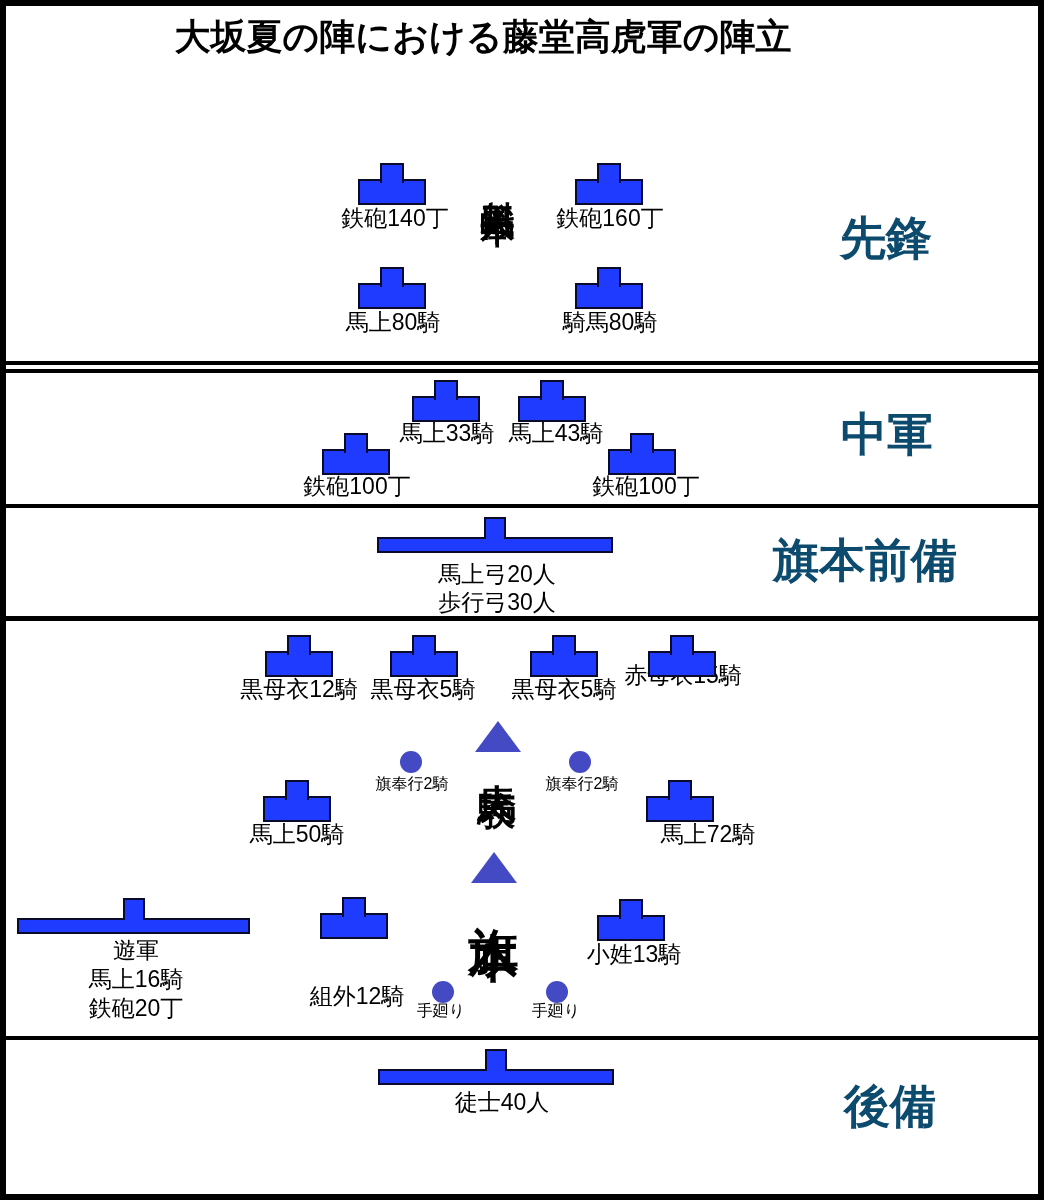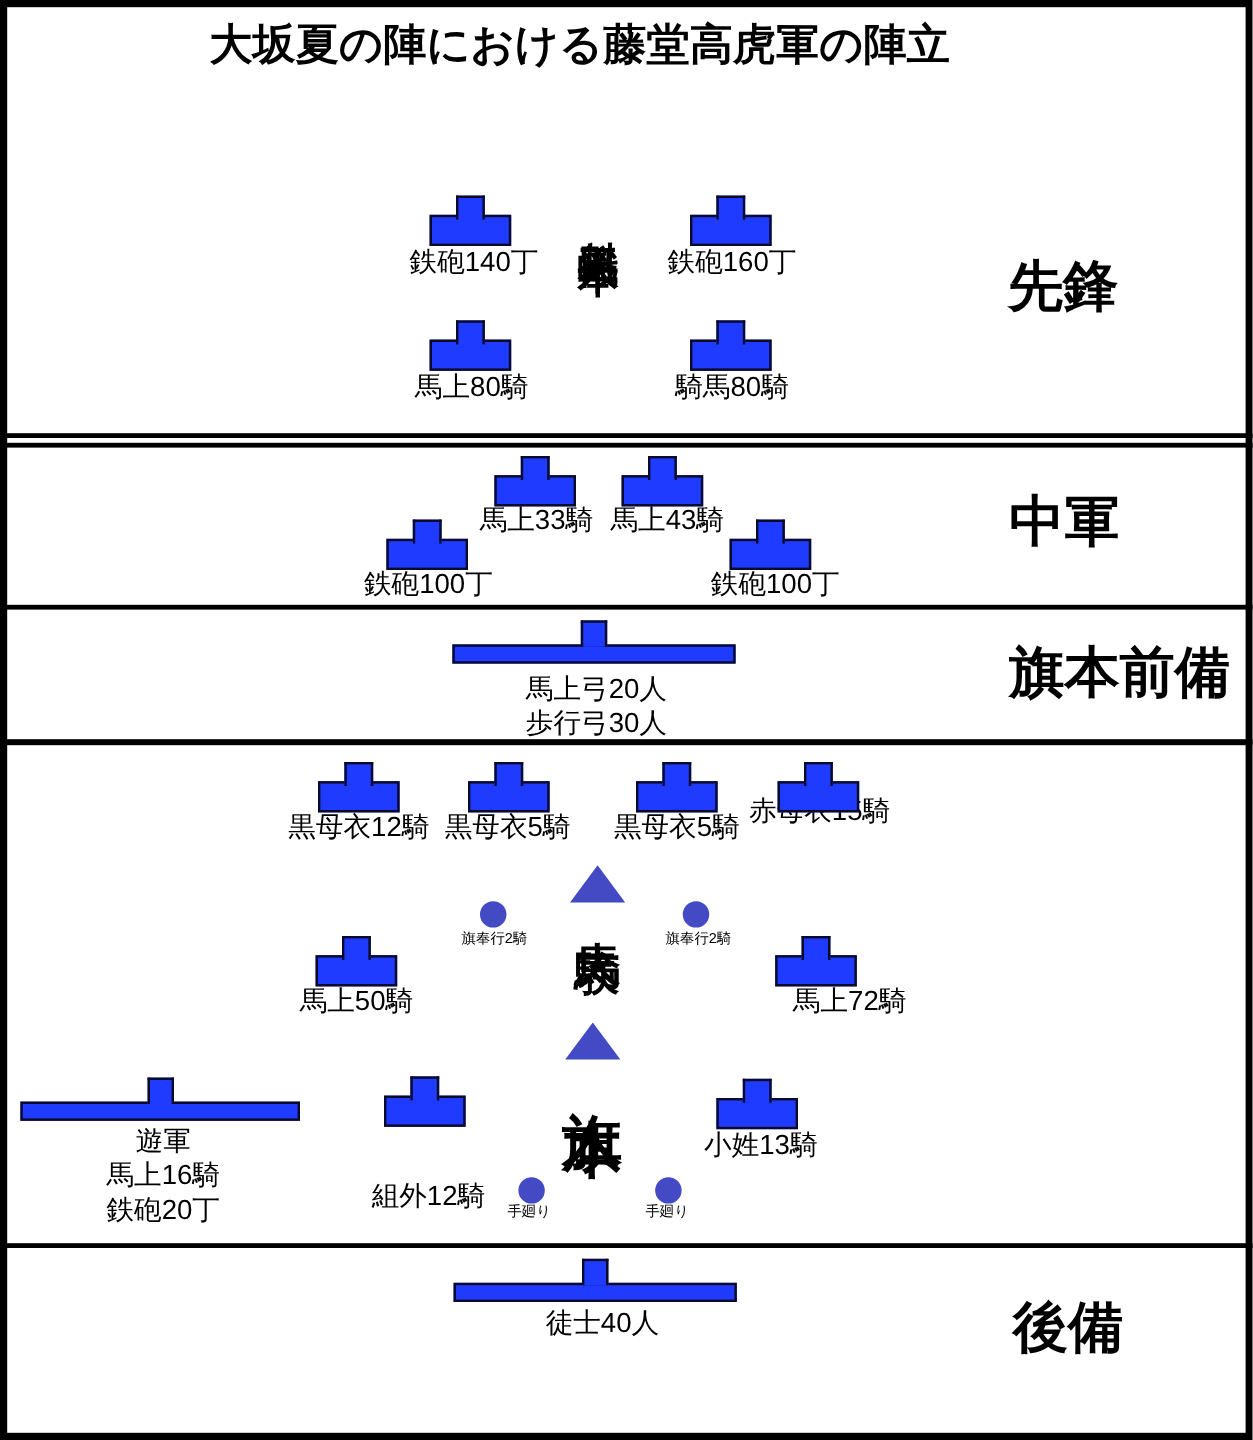--- a/index.html
+++ b/index.html
@@ -32,45 +32,45 @@
     background:var(--blue);border:2px solid var(--line);box-sizing:border-box;z-index:1;}
   .uwt.narrow{width:233px;}
   .uwt.narrow .base{width:233px;}
 
   .tri{position:absolute;width:0;height:0;border-left:23px solid transparent;
     border-right:23px solid transparent;border-bottom:31px solid var(--slate);}
   .dot{position:absolute;width:22px;height:22px;border-radius:50%;background:var(--slate);}
 
   .lbl{position:absolute;transform:translateX(-50%);font-size:23px;font-weight:400;
     line-height:1.05;white-space:nowrap;color:#000;}
-  .lbl.sm{font-size:12px;}
+  .lbl.sm{font-size:16px;}
   .vlbl{position:absolute;transform:translateX(-50%);writing-mode:vertical-rl;text-orientation:upright;
     font-weight:700;color:#000;line-height:1;}
   .seclbl{position:absolute;transform:translateX(-50%);font-size:46px;font-weight:800;
-    white-space:nowrap;color:#000000;line-height:1;}
+    white-space:nowrap;color:#0c4a6e;line-height:1;}
   .title{position:absolute;transform:translateX(-50%);font-size:36px;font-weight:800;
     white-space:nowrap;color:#000;line-height:1;}
 </style>
 </head>
 <body>
 
 <div id="stage">
   <div class="frame"></div>
 
   <div class="divider" style="top:361px;height:4px"></div>
   <div class="divider" style="top:369px;height:4px"></div>
   <div class="divider" style="top:504px;height:4px"></div>
   <div class="divider" style="top:616px;height:5px"></div>
   <div class="divider" style="top:1036px;height:4px"></div>
 
   <div class="title" style="left:483px;top:19px">大坂夏の陣における藤堂高虎軍の陣立</div>
 
   <div class="seclbl" style="left:886px;top:215px">先鋒</div>
   <div class="seclbl" style="left:887px;top:411px">中軍</div>
-  <div class="seclbl" style="left:933px;top:537px">旗本前備</div>
+  <div class="seclbl" style="left:865px;top:537px">旗本前備</div>
   <div class="seclbl" style="left:890px;top:1083px">後備</div>
 
   <div class="ut" style="left:358px;top:163px">
       <i class="base"></i>
       <i class="tab"></i>
     </div>
   <div class="lbl" style="left:395px;top:206px">鉄砲140丁</div>
   <div class="ut" style="left:575px;top:163px">
       <i class="base"></i>
       <i class="tab"></i>

